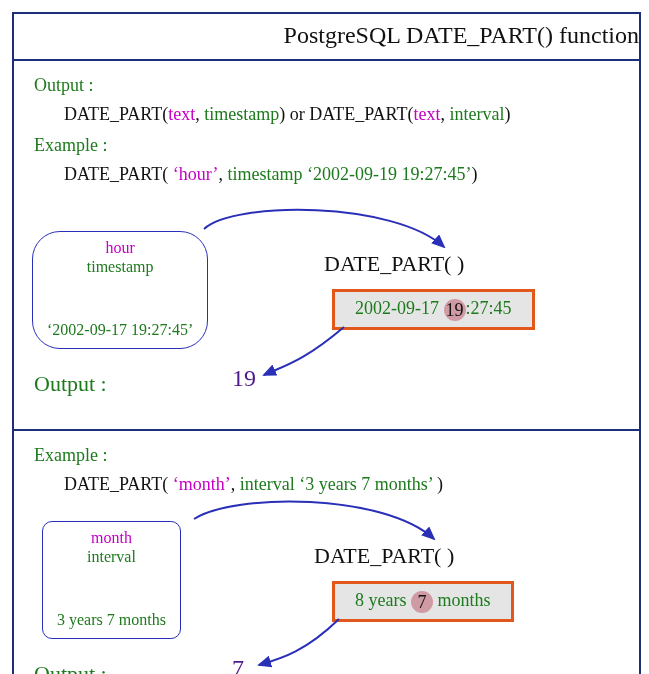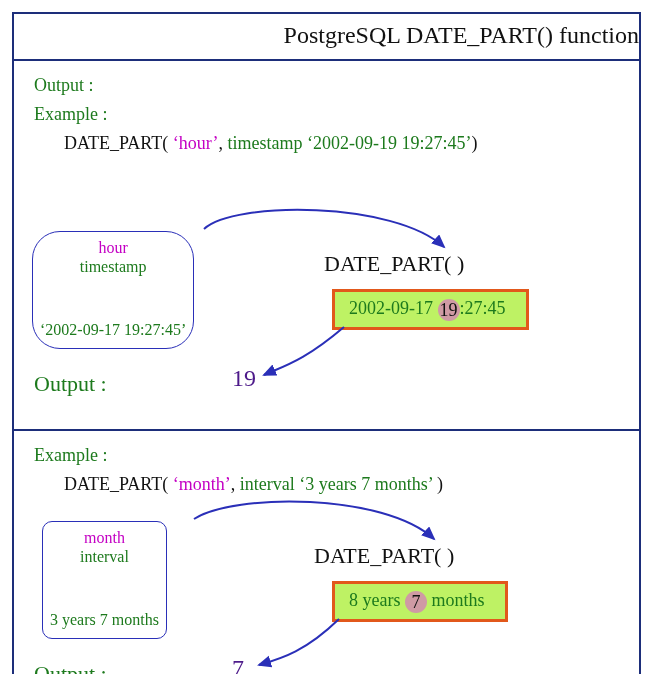--- a/index.html
+++ b/index.html
@@ -39,41 +39,41 @@
     margin-left: 30px;
     margin-bottom: 10px;
   }
   .fn   { color: #111; }
   .magenta { color: #c400c4; }
   .green   { color: #1d7a1d; }
   .bubble {
     position: absolute;
     border: 1.5px solid #2a2fb8;
     border-radius: 28px;
-    padding: 6px 7px 8px;
+    padding: 6px 14px 8px;
     text-align: center;
     line-height: 1.2;
     background: #fff;
   }
   .bubble .b1 { color: #c400c4; font-size: 16px; }
   .bubble .b2 { color: #1d7a1d; font-size: 16px; }
   .bubble .b3 { color: #1d7a1d; font-size: 16px; margin-top: 44px; }
   .datepart-call {
     position: absolute;
     font-size: 22px;
     color: #111;
     text-align: center;
   }
   .orangebox {
     position: absolute;
     border: 3px solid #e2581b;
-    padding: 6px 20px 6px 14px;
+    padding: 6px 20px 6px 20px;
     font-size: 18px;
     color: #1d7a1d;
-    background: #bef264;
+    background: #e5e5e5;
   }
   .hl {
     display: inline-block;
     background: #cf9aa4;
     border-radius: 50%;
     width: 22px;
     height: 22px;
     line-height: 22px;
     text-align: center;
     color: #111;
@@ -98,20 +98,23 @@
 </head>
 <body>
 
 <div class="outer">
 
   <div class="title-row">PostgreSQL  DATE_PART() function</div>
 
   <div class="section" style="height:338px;">
 
     <div class="label">Output :</div>
+    <div class="line">
+      <span class="fn">DATE_PART(</span><span class="magenta">text</span><span>, </span><span class="green">timestamp</span><span>)</span><span> or </span><span class="fn">DATE_PART(</span><span class="magenta">text</span><span>, </span><span class="green">interval</span><span>)</span>
+    </div>
 
     <div class="label" style="margin-top:6px;">Example :</div>
     <div class="line">
       <span>DATE_PART( </span><span class="magenta">‘hour’</span><span>, </span><span class="green">timestamp ‘2002-09-19 19:27:45’</span><span>)</span>
     </div>
 
     <div class="bubble" style="left:18px; top:170px;">
       <div class="b1">hour</div>
       <div class="b2">timestamp</div>
       <div class="b3">‘2002-09-17 19:27:45’</div>

